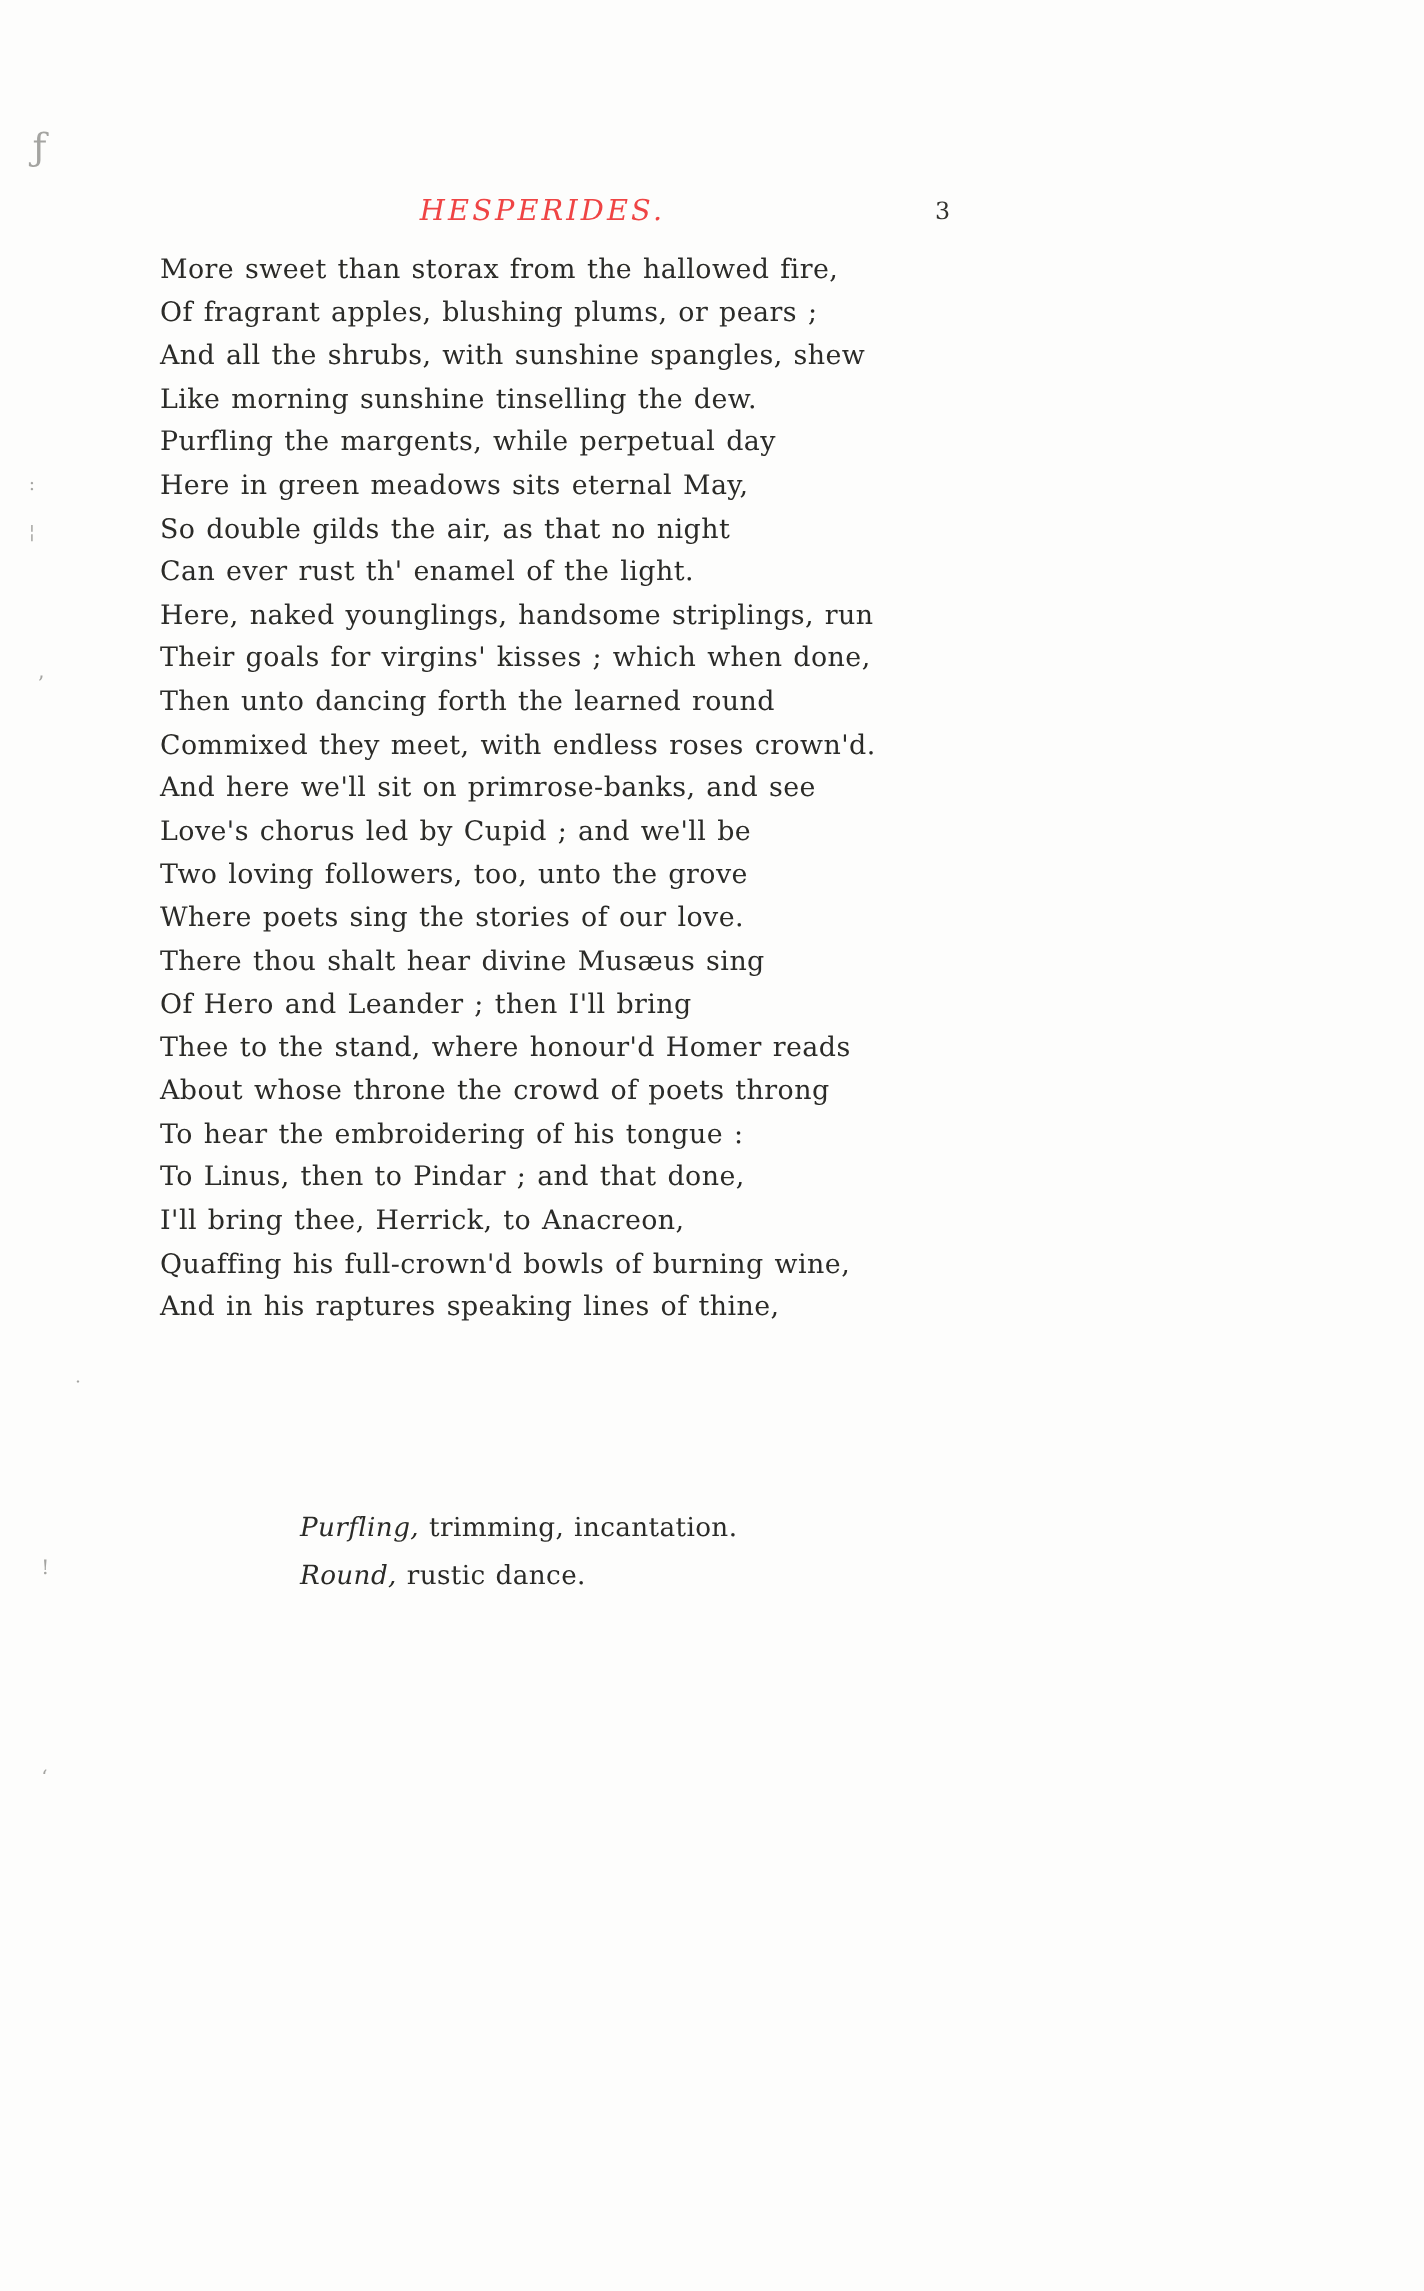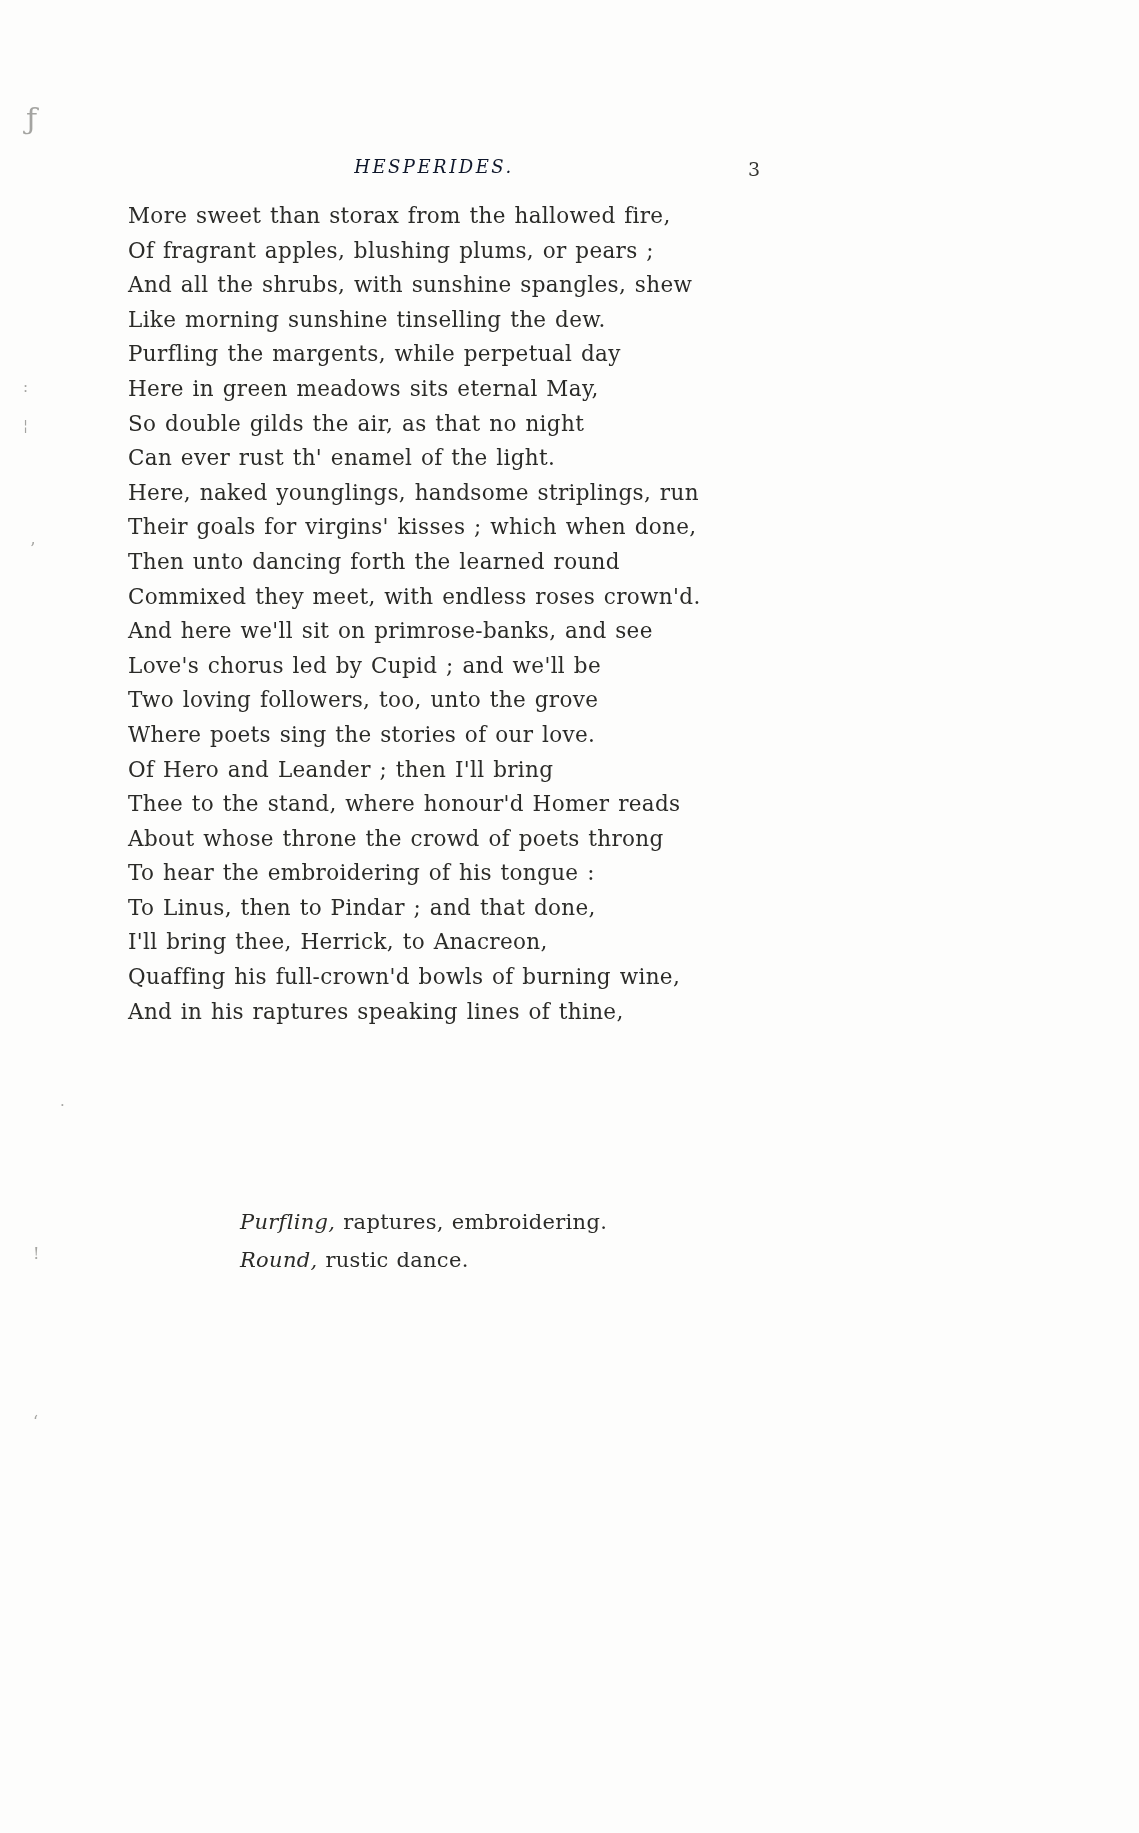--- a/index.html
+++ b/index.html
@@ -16,23 +16,23 @@
     color: #2b2b28;
     overflow: hidden;
   }
   .header-title {
     position: absolute;
     top: 156px;
     left: 128px;
     width: 612px;
     text-align: center;
     font-style: italic;
-    font-size: 18px;
+    font-size: 23px;
     letter-spacing: 2.5px;
-    color: #0f172a;
+    color: #ef4444;
   }
   .page-number {
     position: absolute;
     top: 158px;
     left: 748px;
     font-size: 19px;
     color: #33332f;
   }
   .poem {
     position: absolute;
@@ -95,34 +95,35 @@
     <div class="poem-line">So double gilds the air, as that no night</div>
     <div class="poem-line">Can ever rust th' enamel of the light.</div>
     <div class="poem-line">Here, naked younglings, handsome striplings, run</div>
     <div class="poem-line">Their goals for virgins' kisses ; which when done,</div>
     <div class="poem-line">Then unto dancing forth the learned round</div>
     <div class="poem-line">Commixed they meet, with endless roses crown'd.</div>
     <div class="poem-line">And here we'll sit on primrose-banks, and see</div>
     <div class="poem-line">Love's chorus led by Cupid ; and we'll be</div>
     <div class="poem-line">Two loving followers, too, unto the grove</div>
     <div class="poem-line">Where poets sing the stories of our love.</div>
+    <div class="poem-line">There thou shalt hear divine Musæus sing</div>
     <div class="poem-line">Of Hero and Leander ; then I'll bring</div>
     <div class="poem-line">Thee to the stand, where honour'd Homer reads</div>
     <div class="poem-line">About whose throne the crowd of poets throng</div>
     <div class="poem-line">To hear the embroidering of his tongue :</div>
     <div class="poem-line">To Linus, then to Pindar ; and that done,</div>
     <div class="poem-line">I'll bring thee, Herrick, to Anacreon,</div>
     <div class="poem-line">Quaffing his full-crown'd bowls of burning wine,</div>
     <div class="poem-line">And in his raptures speaking lines of thine,</div>
   </div>
 
   <div class="footnotes">
     <div class="footnote">
       <span class="footnote-term">Purfling,</span>
-      <span class="footnote-def">raptures, embroidering.</span>
+      <span class="footnote-def">trimming, incantation.</span>
     </div>
     <div class="footnote">
       <span class="footnote-term">Round,</span>
       <span class="footnote-def">rustic dance.</span>
     </div>
   </div>
 
   <span class="artifact a-0">ƒ</span>
   <span class="artifact a-1">:</span>
   <span class="artifact a-2">¦</span>

